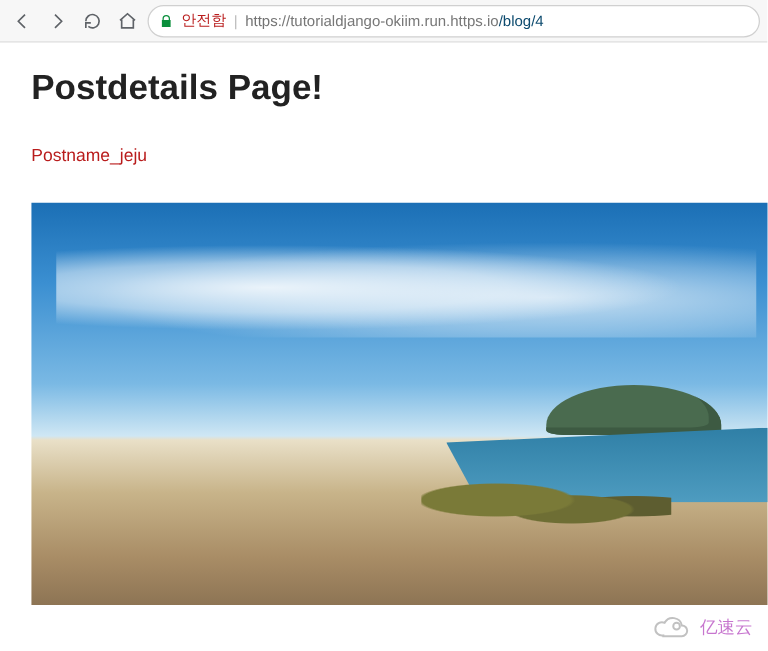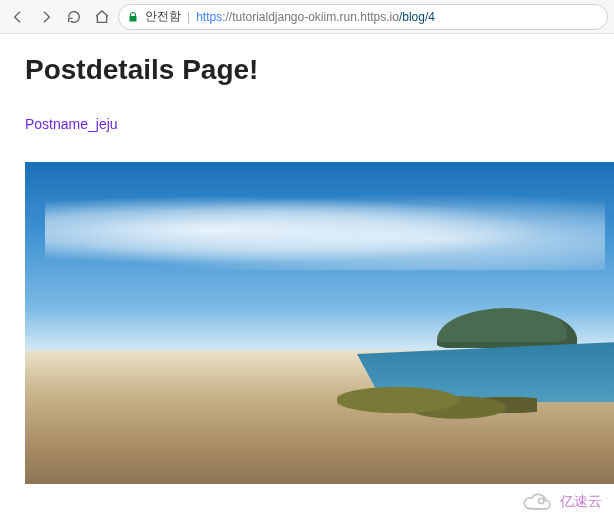--- a/index.html
+++ b/index.html
@@ -3,28 +3,28 @@
 <meta charset="utf-8">
 <style>
   * { box-sizing: border-box; }
   html, body { margin: 0; padding: 0; width: 614px; height: 521px; font-family: Arial, sans-serif; overflow: hidden; background: #fff; }
   .toolbar { display: flex; align-items: center; height: 34px; padding: 0 6px; gap: 4px; border-bottom: 1px solid #e0e0e0; background: #f7f7f7; }
   .nav-btn { width: 24px; height: 24px; display: flex; align-items: center; justify-content: center; color: #5f6368; border-radius: 50%; cursor: pointer; }
   .nav-btn svg { width: 16px; height: 16px; }
   .addrbar { flex: 1; display: flex; align-items: center; height: 26px; border: 1px solid #d0d0d0; border-radius: 14px; background: #fff; padding: 0 8px; gap: 6px; font-size: 12px; overflow: hidden; }
   .lock { color: #0a8f3c; display: flex; align-items: center; }
   .lock svg { width: 12px; height: 12px; }
-  .insecure { color: #404040; white-space: nowrap; }
+  .insecure { color: #b91c1c; white-space: nowrap; }
   .sep { color: #bbb; }
   .url { white-space: nowrap; color: #777; }
-  .url .https { color: #3b82f6; }
+  .url .https { color: #737373; }
   .url .path { color: #0c4a6e; }
   .content { padding: 10px 25px; }
   h1 { margin: 10px 0 18px 0; font-size: 28px; font-weight: bold; color: #222; }
-  .pline { font-size: 14px; color: #6d28d9; margin: 30px 0; }
+  .pline { font-size: 14px; color: #b91c1c; margin: 30px 0; }
   .img-wrap { margin-top: 16px; width: 592px; height: 322px; position: relative; overflow: hidden; }
   .sky { position: absolute; inset: 0; background: linear-gradient(to bottom, #1b6fb5 0%, #3b8fd1 20%, #7ab9e4 45%, #cfe7f4 58%, #e9e0c8 59%, #c8b48a 72%, #a98d66 88%, #8d7454 100%); }
   .cloud { position: absolute; top: 28px; left: 20px; width: 560px; height: 80px; background: radial-gradient(ellipse at 30% 50%, rgba(255,255,255,0.85) 0%, rgba(255,255,255,0.5) 35%, transparent 60%), radial-gradient(ellipse at 70% 60%, rgba(255,255,255,0.7) 0%, rgba(255,255,255,0.3) 40%, transparent 65%); }
   .sea { position: absolute; right: 0; top: 180px; width: 260px; height: 60px; background: linear-gradient(to bottom, #2f7fa6, #4e9cc0); clip-path: polygon(0 20%, 100% 0, 100% 100%, 10% 100%); }
   .island { position: absolute; right: 40px; top: 146px; width: 140px; height: 40px; background: #4a6b4f; border-radius: 50% 50% 10% 10% / 80% 80% 10% 10%; box-shadow: inset -10px -6px 0 #3d5a42; }
   .rocks { position: absolute; right: 80px; top: 218px; width: 200px; height: 50px; background: radial-gradient(ellipse at 30% 40%, #7a7a38 0 30%, transparent 32%), radial-gradient(ellipse at 60% 55%, #6e6e34 0 28%, transparent 30%), radial-gradient(ellipse at 85% 50%, #5d5d30 0 22%, transparent 24%); }
   .watermark { position: absolute; right: 12px; bottom: 8px; display: flex; align-items: center; gap: 6px; opacity: 0.6; }
   .watermark svg { width: 34px; height: 22px; }
   .watermark span { font-size: 14px; color: #a21caf; }
 </style>

